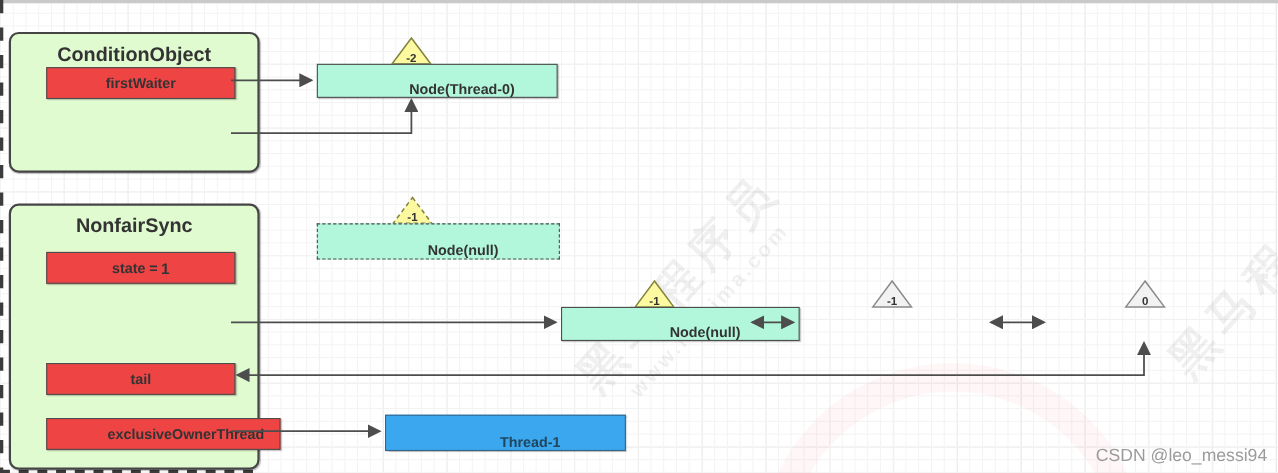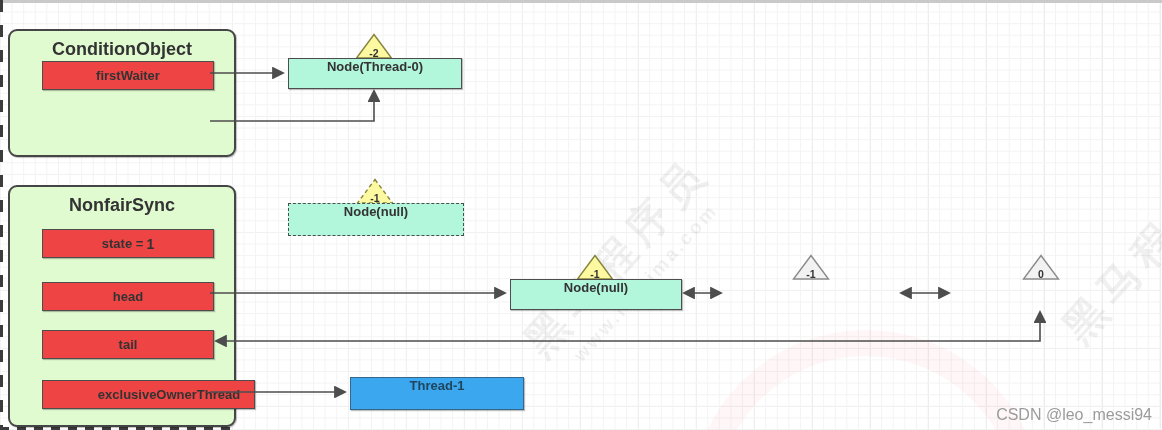--- a/index.html
+++ b/index.html
@@ -30,22 +30,22 @@
     position:absolute;background:#ef4444;border:1px solid #4d4d4d;
     box-shadow:1px 1px 1px rgba(0,0,0,0.25);
     display:flex;align-items:center;justify-content:center;
     font-size:13px;font-weight:700;color:#333;
   }
   .field-box b{font-size:14px;margin-left:3px;}
 
   .node-box{
     position:absolute;border:1px solid #4d4d4d;z-index:2;
     box-shadow:1px 1px 1px rgba(0,0,0,0.25);
-    display:flex;align-items:flex-start;justify-content:center;
-    font-size:13px;font-weight:700;color:#333;
+    display:flex;align-items:flex-end;justify-content:center;
+    font-size:13px;font-weight:700;color:#333;padding-left:45px;
   }
   .node-aqua{background:#b2f6dc;}
   .node-gray{background:#e6e6e6;border-color:#5f5f5f;}
   .node-dashed{border:1.6px dashed #4d4d4d;box-shadow:none;}
   .node-blue{background:#3aa7ef;border-color:#35678c;color:#20455c;}
 
   .tri{position:absolute;width:38px;height:26px;z-index:2;}
   .tri svg{position:absolute;left:0;top:0;width:38px;height:26px;}
   .tri .tri-label{
     position:absolute;left:0;bottom:0;width:100%;text-align:center;
@@ -112,23 +112,20 @@
       <span>firstWaiter</span>
     </div>
   </div>
 
   <div class="container-box" style="left:8px;top:185px;width:224px;height:238px;">
     <div class="container-title">NonfairSync</div>
     <div class="field-box" style="left:32px;top:42px;width:170px;height:27px;">
       <span>state =</span>
       <b>1</b>
     </div>
-    <div class="field-box" style="left:32px;top:95px;width:170px;height:27px;">
-      <span>head</span>
-    </div>
     <div class="field-box" style="left:32px;top:143px;width:170px;height:27px;">
       <span>tail</span>
     </div>
     <div class="field-box" style="left:32px;top:193px;width:170px;height:27px;padding-left:41px;">
       <span>exclusiveOwnerThread</span>
     </div>
   </div>
 
   <div class="tri tri-yellow" style="left:355px;top:33px;">
     <svg viewBox="0 0 38 26">

